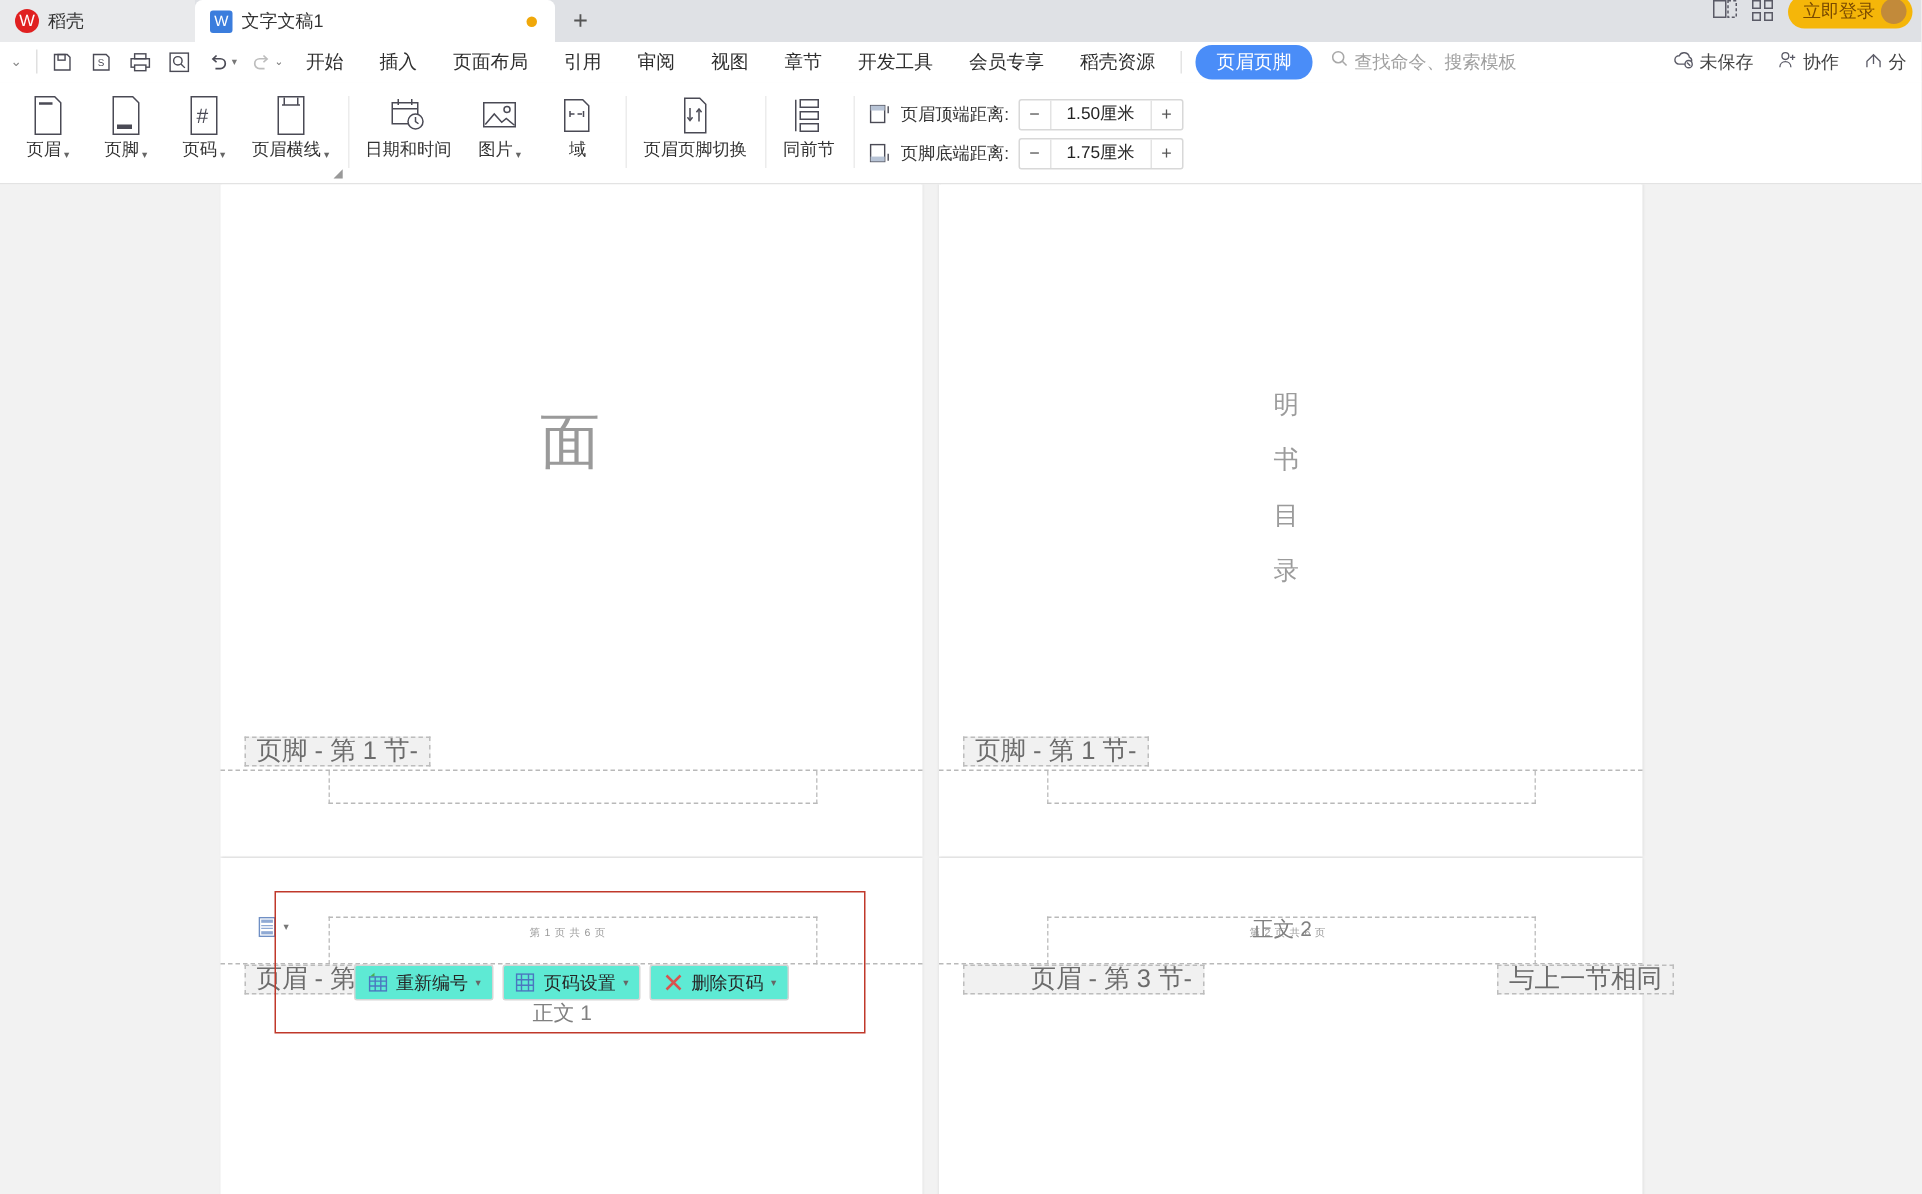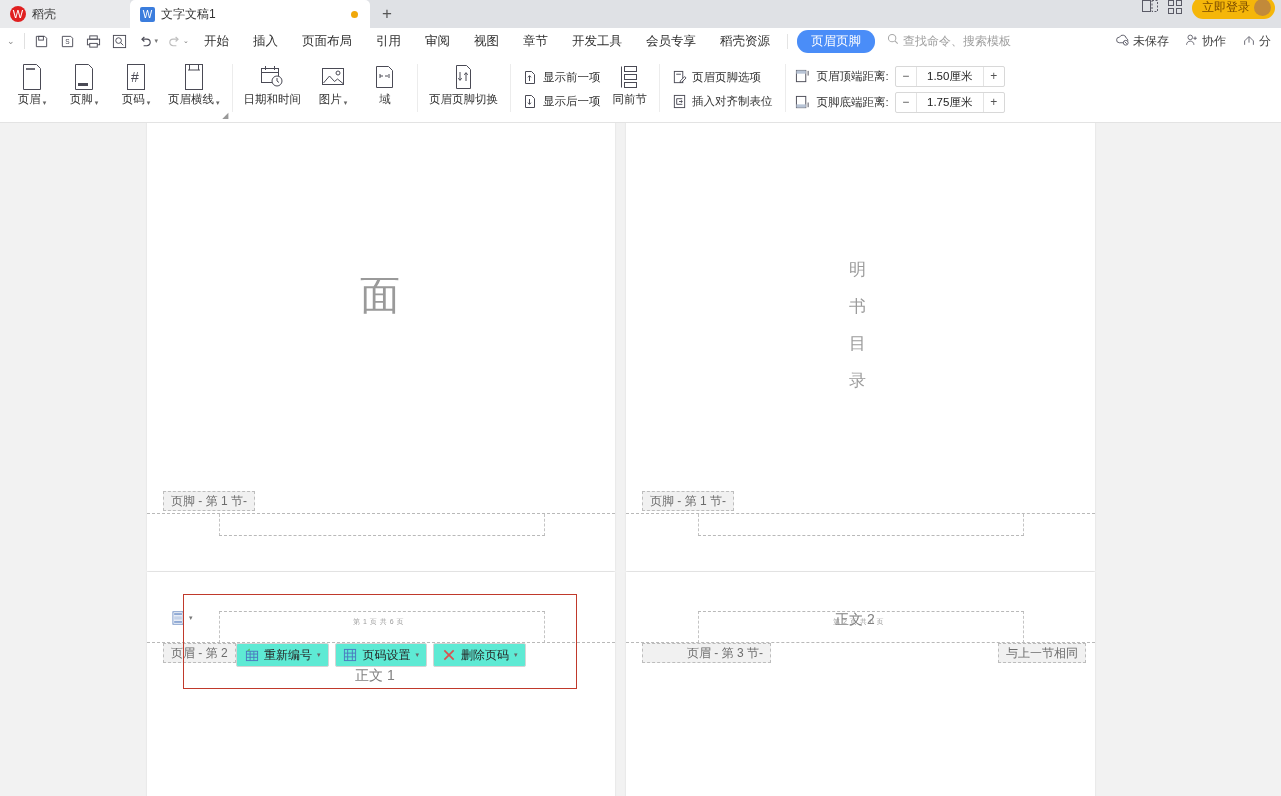--- a/index.html
+++ b/index.html
@@ -192,21 +192,21 @@
     border-top: 1px dashed #b9b9b9;
   }
   .vline {
     position: absolute;
     border-left: 1px dashed #c4c4c4;
   }
   .tag {
     position: absolute;
     background: #f1f1f1;
     border: 1px dashed #bdbdbd;
-    font-size: 12px; color: #6c6c6c;
+    font-size: 17px; color: #6c6c6c;
     padding: 2px 7px;
     white-space: nowrap;
     line-height: 14px;
     text-align: center;
   }
   .bodytext {
     position: absolute;
     font-size: 14px; color: #808080;
     white-space: nowrap;
   }
@@ -510,83 +510,35 @@
             <path d="M12.3 11.8L14 9.6l1.7 2.2" fill="none" stroke="#4a4a55"></path>
           </svg>
       </span>
       <span class="lbl">
           <span>页眉页脚切换</span>
         </span>
     </div>
   </div>
 
   <div class="rgroup">
-    <div class="stackcol">
-      <div class="smallbtn">
-        <span class="sglyph">
-          <svg width="14" height="15" viewBox="0 0 14 15">
-              <path d="M2.5 1.5h6l3 3v9h-9z" fill="none" stroke="#4a4a55"></path>
-              <line x1="6.5" y1="11" x2="6.5" y2="6" stroke="#4a4a55"></line>
-              <path d="M5 7.3L6.5 5.6 8 7.3" fill="none" stroke="#4a4a55"></path>
-            </svg>
-        </span>
-        <span>显示前一项</span>
-      </div>
-      <div class="smallbtn">
-        <span class="sglyph">
-          <svg width="14" height="15" viewBox="0 0 14 15">
-              <path d="M2.5 1.5h6l3 3v9h-9z" fill="none" stroke="#4a4a55"></path>
-              <line x1="6.5" y1="5" x2="6.5" y2="10" stroke="#4a4a55"></line>
-              <path d="M5 8.7L6.5 10.4 8 8.7" fill="none" stroke="#4a4a55"></path>
-            </svg>
-        </span>
-        <span>显示后一项</span>
-      </div>
-    </div>
     <div class="bigbtn wide">
       <span class="glyph">
         <svg width="24" height="26" viewBox="0 0 24 26">
             <rect x="6.5" y="2.5" width="12" height="5" fill="none" stroke="#4a4a55"></rect>
             <rect x="6.5" y="10.5" width="12" height="5" fill="none" stroke="#4a4a55"></rect>
             <rect x="6.5" y="18.5" width="12" height="5" fill="none" stroke="#4a4a55"></rect>
             <line x1="3.5" y1="2.5" x2="3.5" y2="23.5" stroke="#4a4a55"></line>
           </svg>
       </span>
       <span class="lbl">
           <span>同前节</span>
         </span>
     </div>
   </div>
 
-  <div class="rgroup">
-    <div class="stackcol">
-      <div class="smallbtn">
-        <span class="sglyph">
-          <svg width="15" height="15" viewBox="0 0 16 16">
-              <rect x="2.5" y="1.5" width="9" height="12" fill="none" stroke="#4a4a55"></rect>
-              <line x1="4.5" y1="4.5" x2="9.5" y2="4.5" stroke="#4a4a55"></line>
-              <path d="M9 11.5l4.5-4.5 1.5 1.5-4.5 4.5-2 0.5z" fill="#fff" stroke="#4a4a55"></path>
-            </svg>
-        </span>
-        <span>页眉页脚选项</span>
-      </div>
-      <div class="smallbtn">
-        <span class="sglyph">
-          <svg width="15" height="15" viewBox="0 0 16 16">
-              <rect x="2.5" y="1.5" width="11" height="13" fill="none" stroke="#4a4a55"></rect>
-              <line x1="5" y1="5" x2="11" y2="5" stroke="#4a4a55"></line>
-              <line x1="5" y1="11" x2="11" y2="11" stroke="#4a4a55"></line>
-              <line x1="5" y1="5" x2="5" y2="11" stroke="#4a4a55"></line>
-              <path d="M7.5 8h3.5M9.5 6.8L11 8 9.5 9.2" fill="none" stroke="#4a4a55"></path>
-            </svg>
-        </span>
-        <span>插入对齐制表位</span>
-      </div>
-    </div>
-  </div>
 
   <div class="rgroup">
     <div class="stackcol">
       <div class="spin-row">
         <span class="sglyph">
           <svg width="15" height="15" viewBox="0 0 16 16">
               <rect x="1.5" y="1.5" width="10" height="12" fill="none" stroke="#4a4a55"></rect>
               <rect x="1.5" y="1.5" width="10" height="3.5" fill="#b8c4d6"></rect>
               <line x1="14" y1="2" x2="14" y2="7" stroke="#4a4a55"></line>
             </svg>

